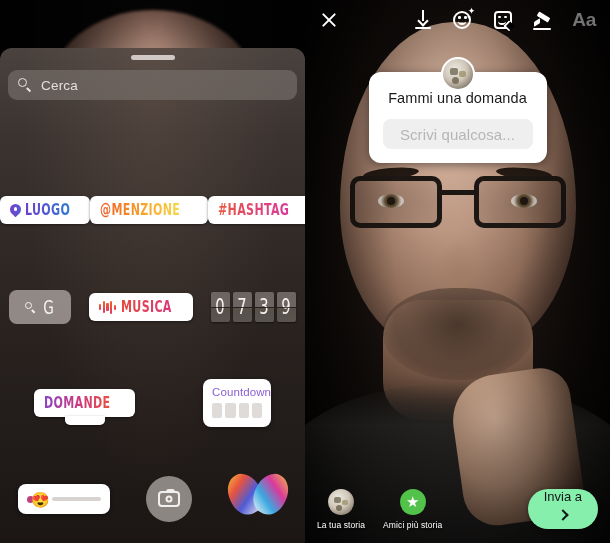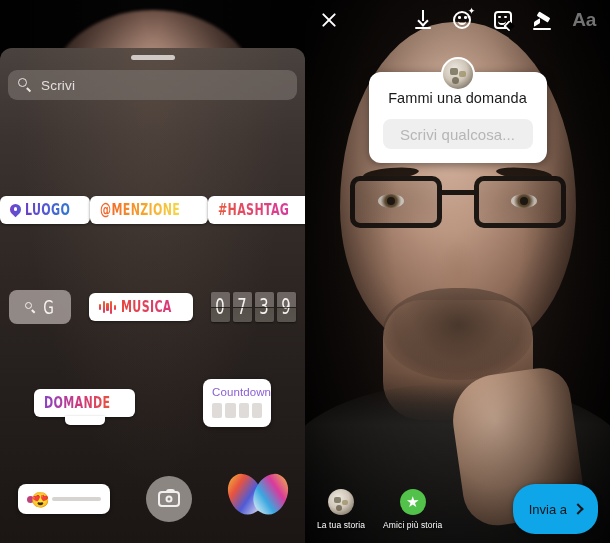--- a/index.html
+++ b/index.html
@@ -202,22 +202,22 @@
   .dest{display:flex;flex-direction:column;align-items:center;margin-right:18px;cursor:pointer;}
   .dest .av{width:26px;height:26px;border-radius:50%;margin-bottom:5px;position:relative;overflow:hidden;
             background:radial-gradient(circle at 40% 35%, #efe9e1 0%, #cfc6b8 45%, #8d8375 78%, #4e463a 100%);}
   .dest .av .s1{position:absolute;left:6px;top:8px;width:7px;height:6px;background:#6e6a52;border-radius:2px;opacity:.8;}
   .dest .av .s2{position:absolute;left:14px;top:11px;width:6px;height:5px;background:#9a8f66;border-radius:2px;opacity:.75;}
   .dest .av .s3{position:absolute;left:8px;top:16px;width:6px;height:6px;background:#5b513c;border-radius:50%;opacity:.7;}
   .dest .star{width:26px;height:26px;border-radius:50%;background:#52c24a;margin-bottom:5px;
               display:flex;align-items:center;justify-content:center;}
   .dest .star span{color:#fff;font-size:15px;line-height:1;}
   .dest .lbl{color:#fff;font-size:8.5px;letter-spacing:.1px;white-space:nowrap;text-shadow:0 1px 2px rgba(0,0,0,.7);}
-  .sendbtn{margin-left:auto;background:#0ea5e9;border-radius:22px;height:50px;padding:0 16px;
-           display:flex;align-items:center;gap:7px;cursor:pointer;box-shadow:0 1px 5px rgba(0,0,0,.4);}
+  .sendbtn{margin-left:auto;background:#86efac;border-radius:22px;height:40px;padding:0 16px;
+           display:flex;align-items:center;gap:7px;cursor:pointer;box-shadow:0 1px 5px rgba(0,0,0,.4);flex-direction:column;}
   .sendbtn .t{color:#14171a;font-size:13px;}
   .sendbtn .chev{width:8px;height:8px;border-right:2px solid #14171a;border-bottom:2px solid #14171a;
                  transform:rotate(-45deg);box-sizing:border-box;}
 </style>
 </head>
 <body>
 
 <div class="app">
 
   <div class="panel-left">
@@ -228,21 +228,21 @@
 
     <div class="tray">
       <div class="tray-grad"></div>
       <div class="handle"></div>
 
       <div class="searchbar">
         <span class="search-ic">
             <i></i>
             <b></b>
           </span>
-        <span class="search-ph">Scrivi</span>
+        <span class="search-ph">Cerca</span>
       </div>
 
       <div class="srow r1">
         <div class="pill">
           <span class="pin">
               <i></i>
               <b></b>
             </span>
           <span class="txt grad-luogo">LUOGO</span>
         </div>

